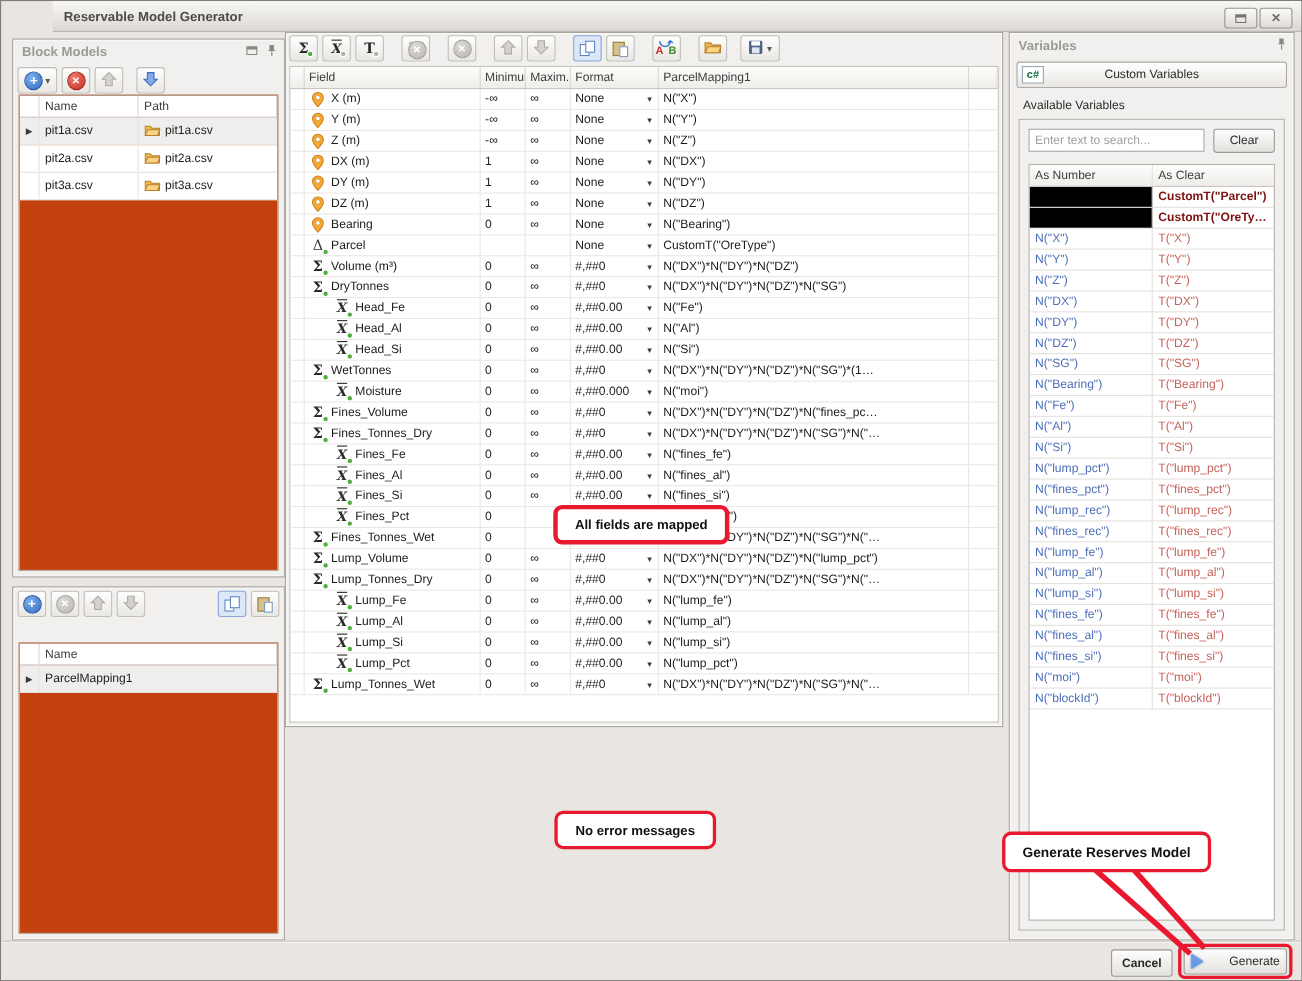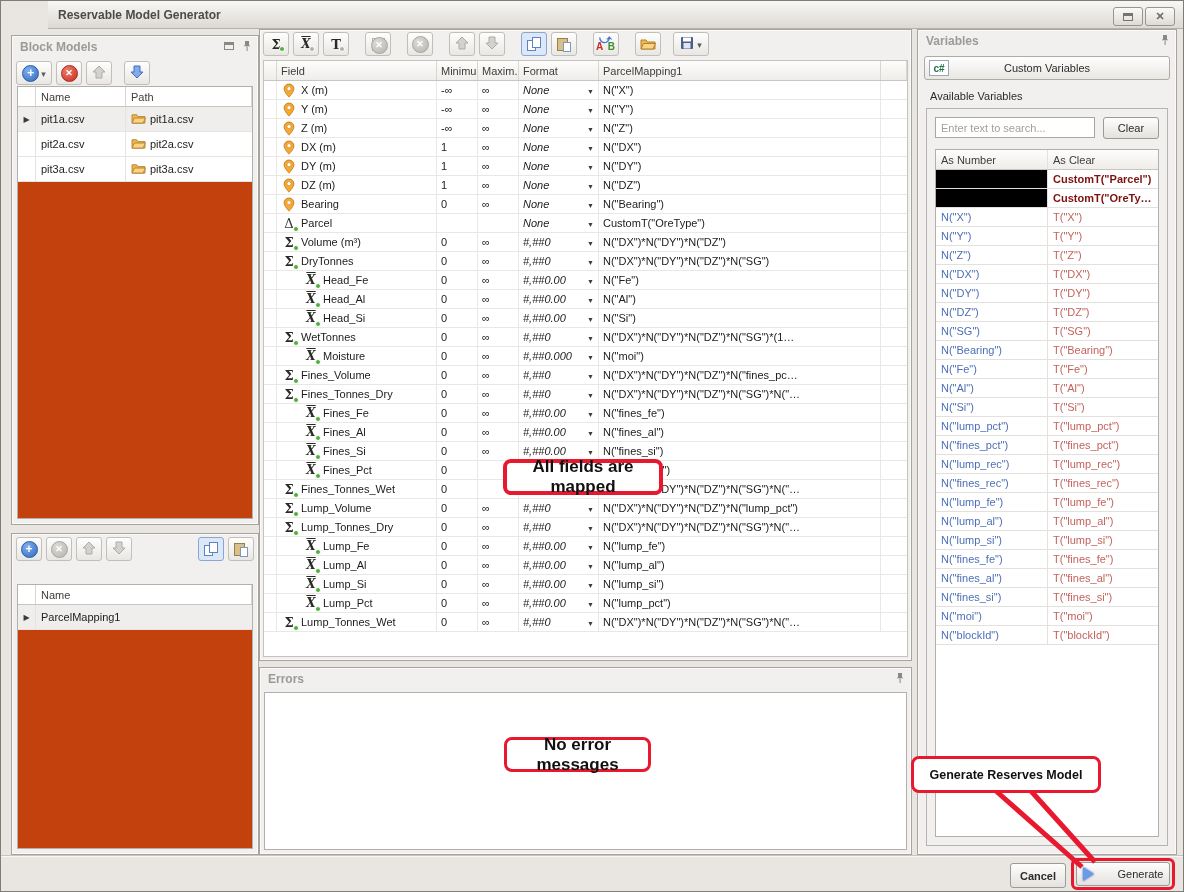--- a/index.html
+++ b/index.html
@@ -90,21 +90,21 @@
   .c.f { width:160px; flex:none; position:relative; }
   .c.mn { width:41px; flex:none; }
   .c.mx { width:41px; flex:none; }
   .c.fm { width:80px; flex:none; position:relative; }
   .c.mp { width:282px; flex:none; }
   .c.fill { flex:1; border-right:none; }
   .fic { position:relative; width:16px; height:17px; flex:none; margin-right:4px; display:flex; align-items:center; justify-content:center; }
   .c.f.ind1 { padding-left:26px; }
   .fmarrow { position:absolute; right:4px; }
   .fmarrow::before { content:"▼"; font-size:7px; color:#3c3b39; }
-  .fmtv { padding-right:14px;font-style:italic; }
+  .fmtv { padding-right:14px; }
 
   
   #errors { left:258px; top:666px; width:653px; height:188px; }
   #errors .content { position:absolute; left:4px; right:4px; top:24px; bottom:4px; background:#fff; border:1px solid #b3b0ac; }
 
   
   #variables { left:916px; top:28px; width:260px; height:826px; }
   .cv-btn { position:absolute; left:6px; right:6px; top:26px; height:24px; border:1px solid #aeaba6; border-radius:3px;
     background:linear-gradient(#fefefe,#e9e7e3); display:flex; align-items:center; justify-content:center; font-size:11px; color:#2c2b29; }
   .cs-ic { position:absolute; left:4px; top:3px; width:20px; height:16px; background:#fff; border:1px solid #9aa7b8;
@@ -133,21 +133,21 @@
     font:11px "Liberation Sans",sans-serif; color:#2c2b29; display:flex; align-items:center; justify-content:center; }
   #cancel-btn { position:absolute; right:117px; top:7px; width:56px;font-weight:bold; }
   .gen-wrap { position:absolute; right:8px; top:2px; width:104px; height:32px; border:3px solid #e8182f; border-radius:6px;
     display:flex; align-items:center; justify-content:center; }
   #generate-btn { width:94px; height:24px; gap:24px; }
   .play-ic { width:0; height:0; border-left:11px solid #6b9be8; border-top:7px solid transparent; border-bottom:7px solid transparent;
     filter:drop-shadow(0 0 1px #3a6bbf); }
 
   
   .ann { position:absolute; background:#fff; border:4px solid #e8182f; border-radius:8px;
-    display:flex; align-items:center; justify-content:center; font-weight:bold; font-size:17px; color:#111; z-index:30; text-align:center; }
+    display:flex; align-items:center; justify-content:center; font-weight:bold; font-size:12px; color:#111; z-index:30; text-align:center; }
   #ann-mapped { left:502px; top:458px; width:160px; height:36px; }
   #ann-noerr { left:503px; top:736px; width:147px; height:35px; border-width:3px; }
   #ann-gen { left:910px; top:755px; width:190px; height:37px; border-width:3px; font-size:12.5px; }
   #callout-lines { position:absolute; left:0; top:0; width:1184px; height:892px; pointer-events:none; z-index:25; }
 
   
   .pin-svg { display:block; }
 </style>
 </head>
 <body>
@@ -906,34 +906,20 @@
               <span class="fmtv">#,##0</span>
               <span class="fmarrow"></span>
             </span>
     <span class="c mp">N("DX")*N("DY")*N("DZ")*N("SG")*N("…</span>
     <span class="c fill"></span>
   </div>
         </div>
     </div>
   </div>
 
-  <div class="panel" id="errors">
-    <div class="pcap">
-      <span>Errors</span>
-      <span class="capbtns">
-        <span class="pin-ic">
-            <svg width="10" height="12" viewBox="0 0 10 12">
-              <path d="M3 1h4v4l1.3 1.3H1.7L3 5z" fill="#8a8885"></path>
-              <rect x="4.6" y="6.5" width="1" height="4.5" fill="#8a8885"></rect>
-            </svg>
-          </span>
-      </span>
-    </div>
-    <div class="content"></div>
-  </div>
 
   <div class="panel" id="variables">
     <div class="pcap">
       <span>Variables</span>
       <span class="capbtns">
         <span class="pin-ic">
             <svg width="10" height="12" viewBox="0 0 10 12">
               <path d="M3 1h4v4l1.3 1.3H1.7L3 5z" fill="#8a8885"></path>
               <rect x="4.6" y="6.5" width="1" height="4.5" fill="#8a8885"></rect>
             </svg>

